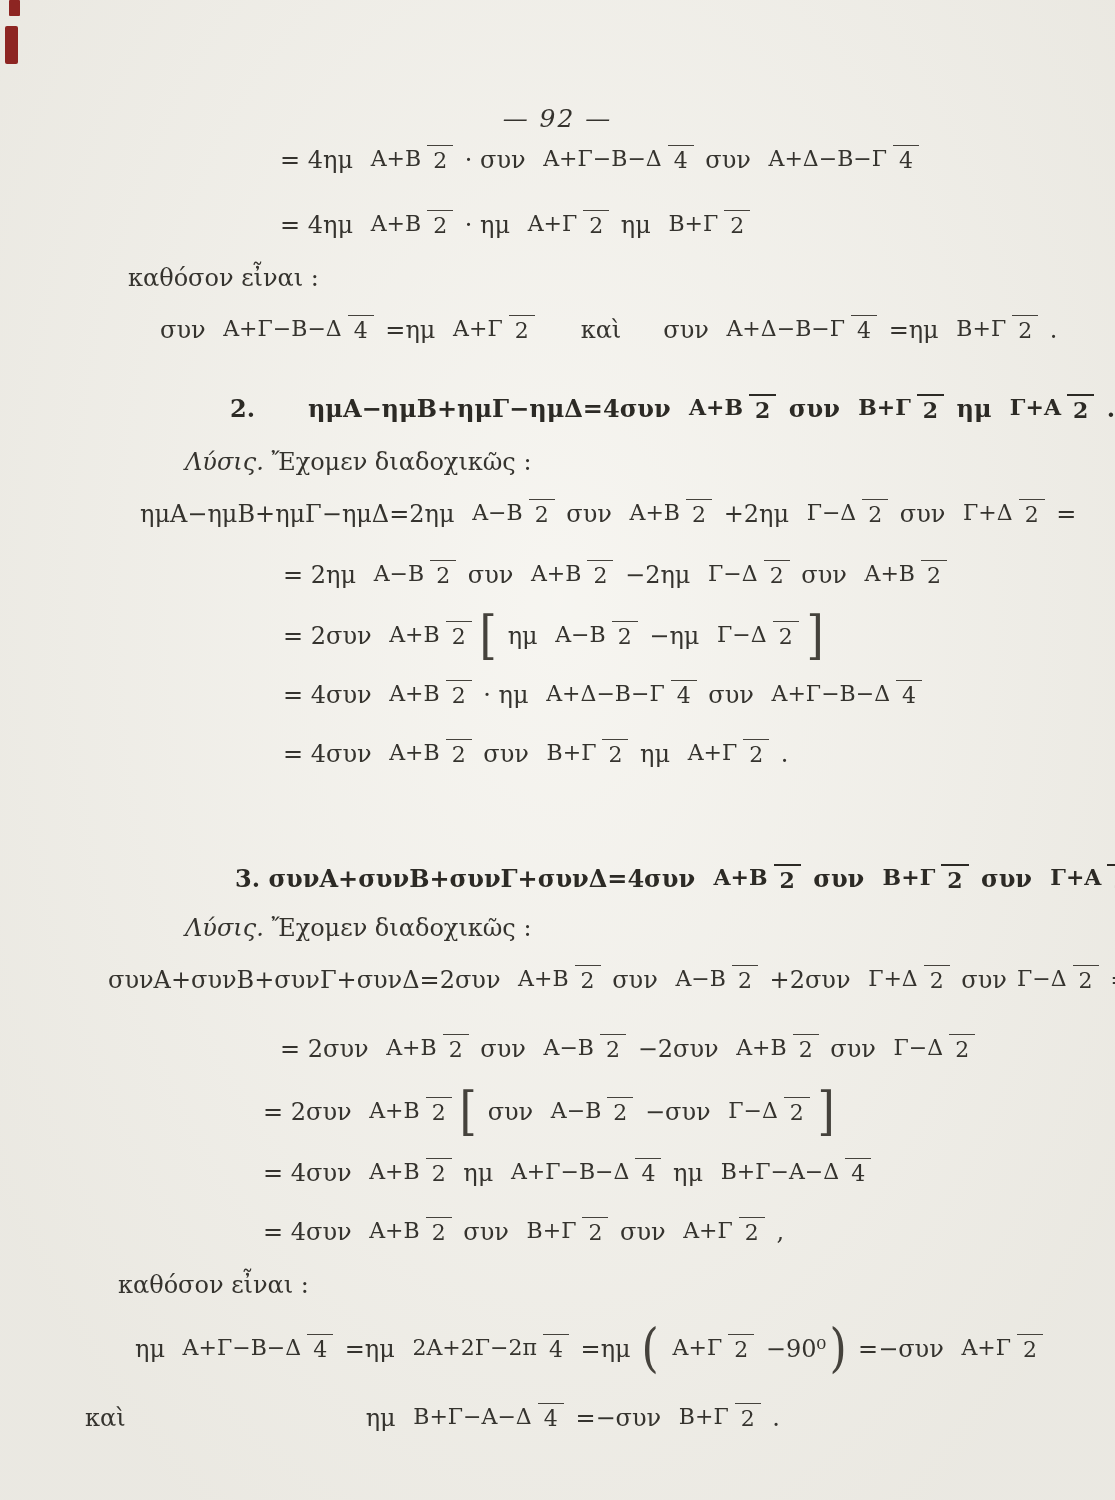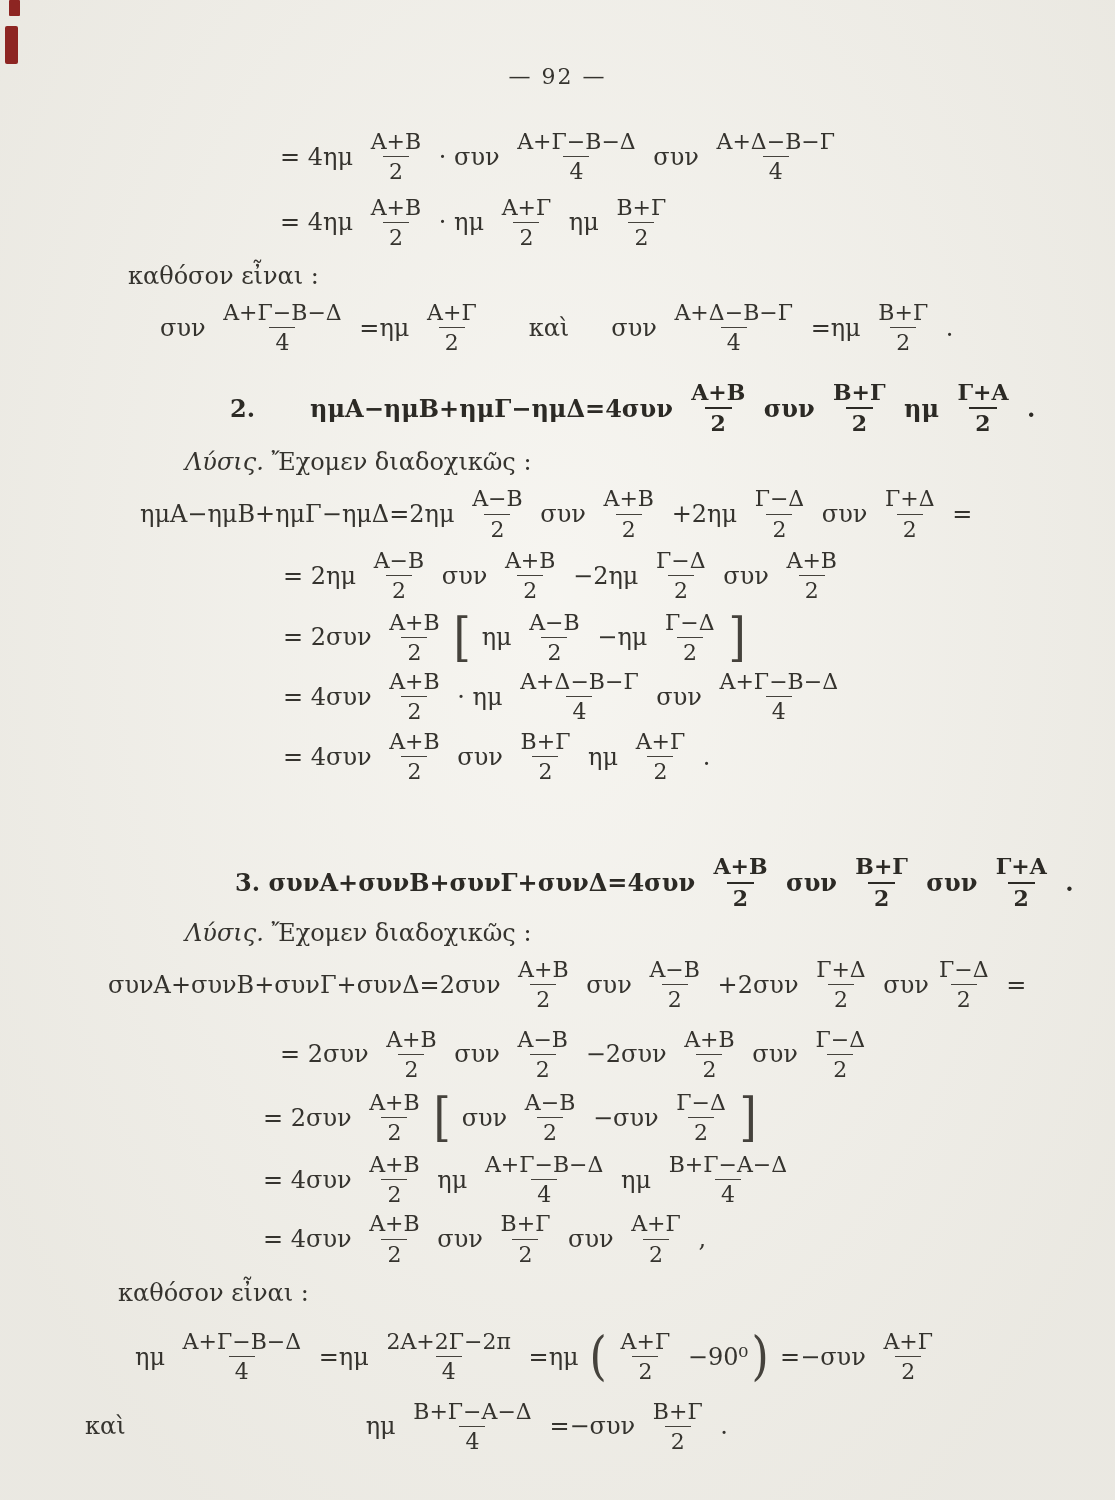--- a/index.html
+++ b/index.html
@@ -18,38 +18,39 @@
     width: 100%;
     height: 100%;
     background:
       radial-gradient(ellipse at 50% 40%, rgba(255,255,255,0.35), rgba(0,0,0,0.03) 85%),
       #f2f0e9;
   }
   .red-mark { position: absolute; background: #8d2522; }
   .mark1 { left: 9px; top: 0; width: 11px; height: 16px; border-radius: 1px; }
   .mark2 { left: 5px; top: 26px; width: 13px; height: 38px; border-radius: 2px; }
   .page-number {
-    padding-top: 64px;
+    padding-top: 104px;
     text-align: center;
-    font-size: 22px;
+    font-size: 25px;
     letter-spacing: 2px;
     height: 101px;
+    font-style: italic;
   }
   .mline {
     display: flex;
     align-items: center;
     font-size: 24px;
     min-height: 55px;
     white-space: pre;
   }
   .tline { min-height: 32px; }
   .mline .txt { white-space: pre; }
   .frac {
     display: inline-flex;
-    flex-direction: column;
+    flex-direction: row;
     align-items: center;
     margin: 0 4px;
     font-size: 22px;
     line-height: 1.15;
     text-align: center;
   }
   .frac .num { padding: 0 6px 2px; }
   .frac .den { border-top: 1.7px solid #45423c; padding: 2px 6px 0; }
   .bold { font-weight: bold; color: #2c2a25; }
   .bold .frac .den { border-top-width: 2px; border-color: #2c2a25; }

